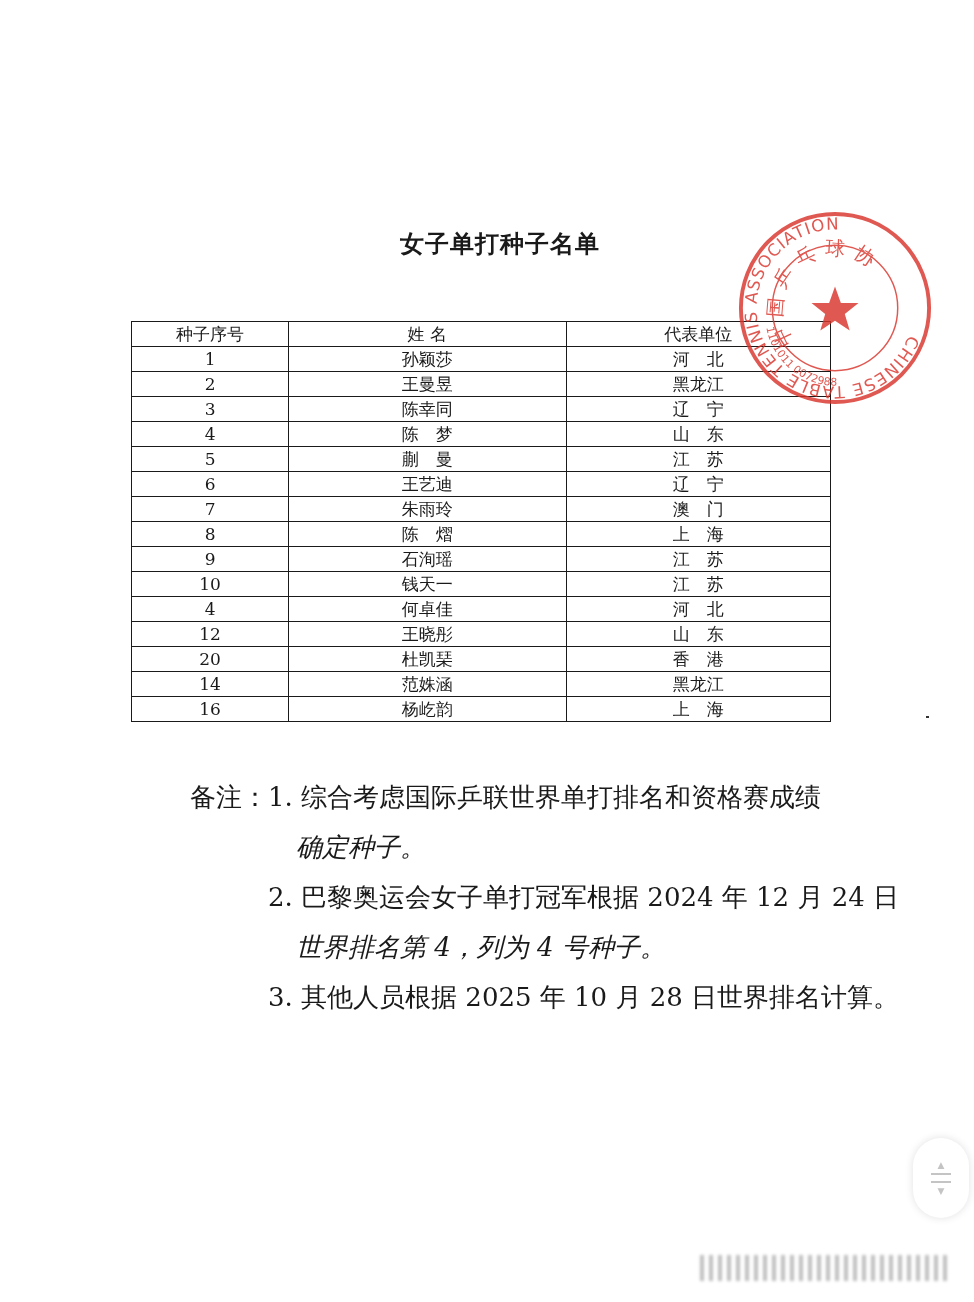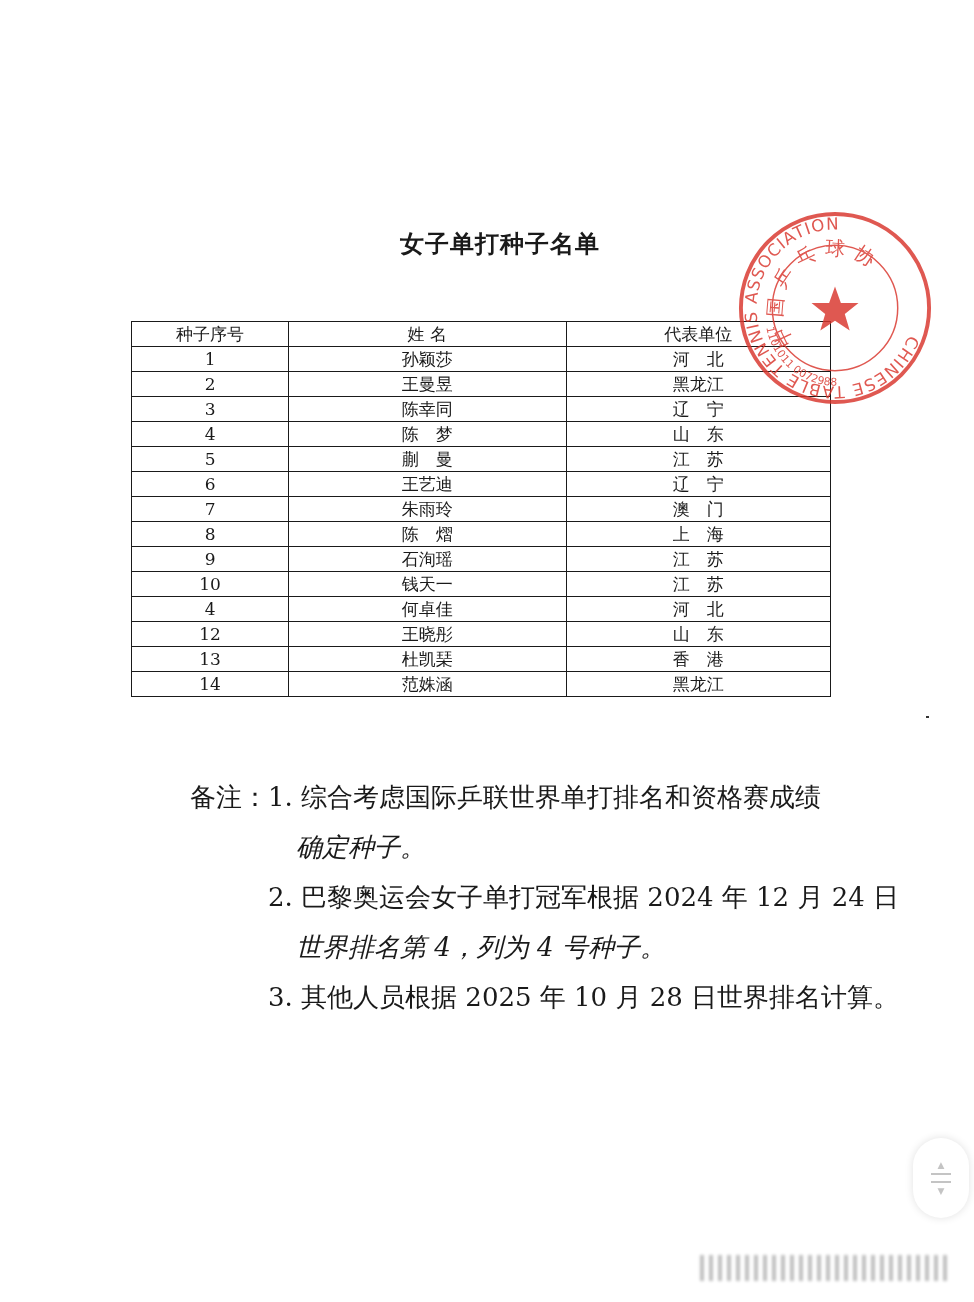--- a/index.html
+++ b/index.html
@@ -114,28 +114,33 @@
         <td>4</td>
         <td>何卓佳</td>
         <td>河　北</td>
       </tr>
       <tr>
         <td>12</td>
         <td>王晓彤</td>
         <td>山　东</td>
       </tr>
       <tr>
-        <td>13</td>
+        <td>20</td>
         <td>杜凯琹</td>
         <td>香　港</td>
       </tr>
       <tr>
         <td>14</td>
         <td>范姝涵</td>
         <td>黑龙江</td>
+      </tr>
+      <tr>
+        <td>16</td>
+        <td>杨屹韵</td>
+        <td>上　海</td>
       </tr>
     </tbody>
 </table>
 
 <div class="notes">
   <div class="note-line">
     <span>备注：</span><span>1. 综合考虑国际乒联世界单打排名和资格赛成绩</span>
   </div>
   <div class="note-line indent2">确定种子。</div>
   <div class="note-line indent1">2. 巴黎奥运会女子单打冠军根据 2024 年 12 月 24 日</div>

